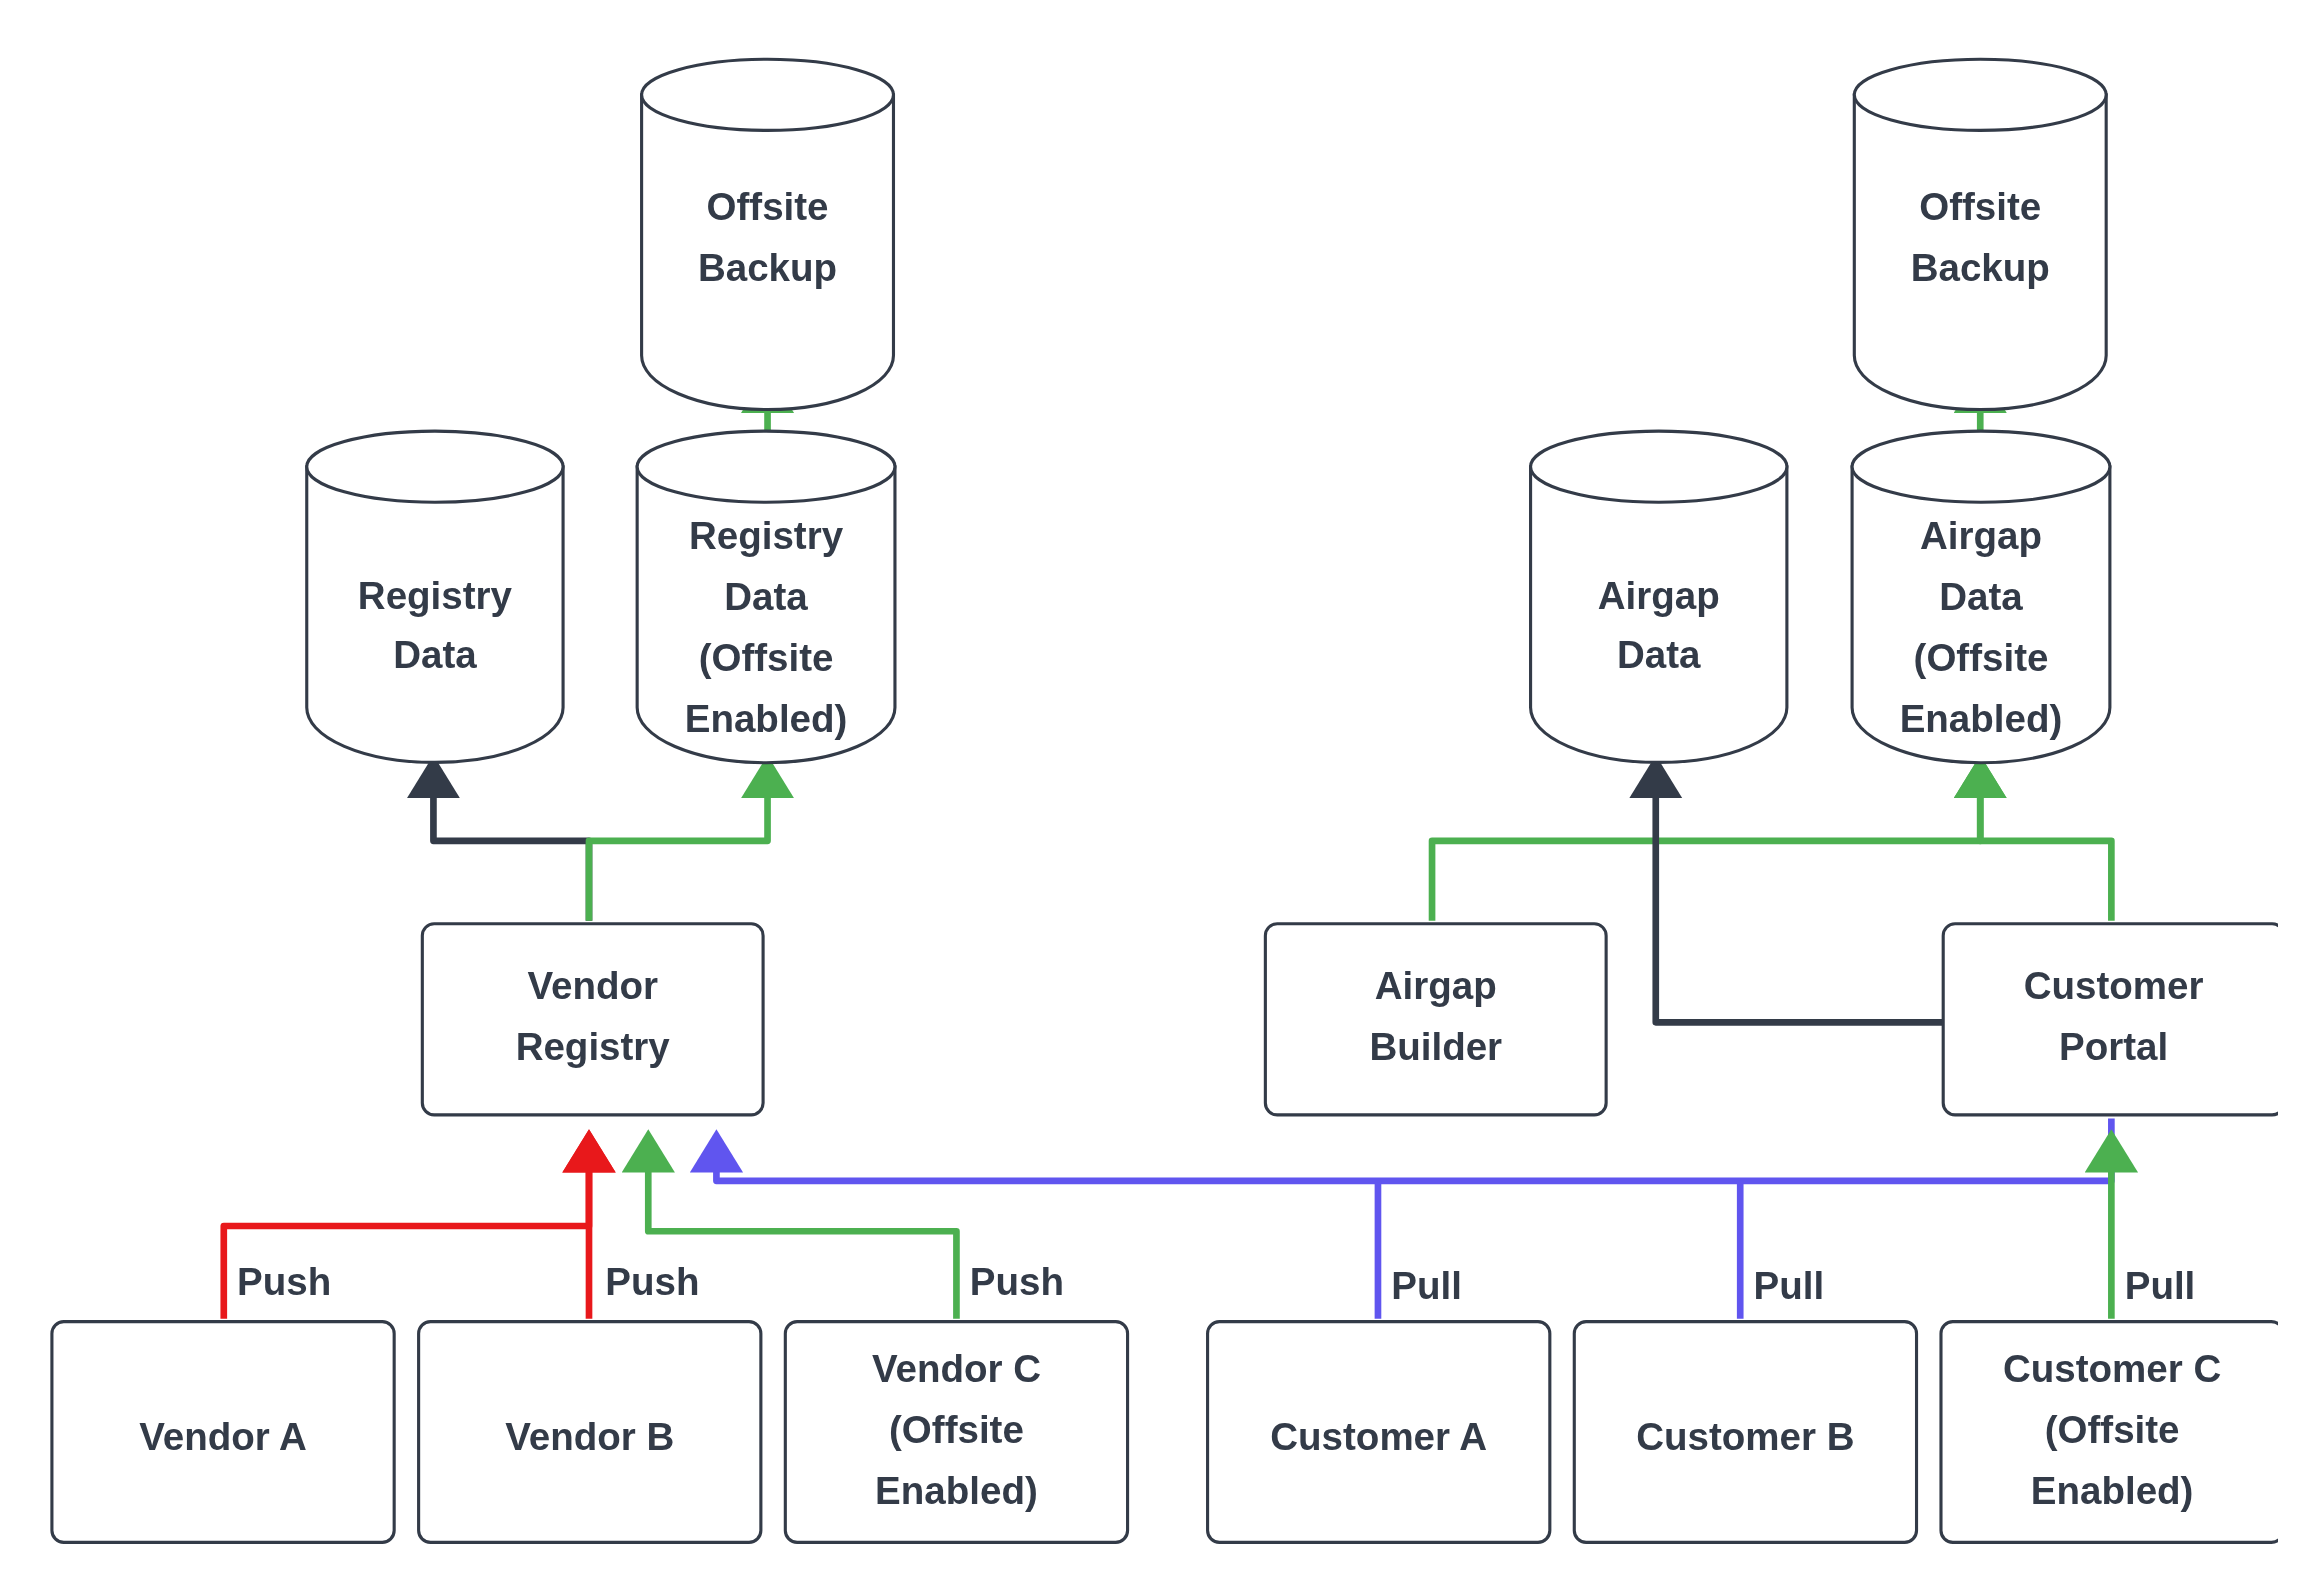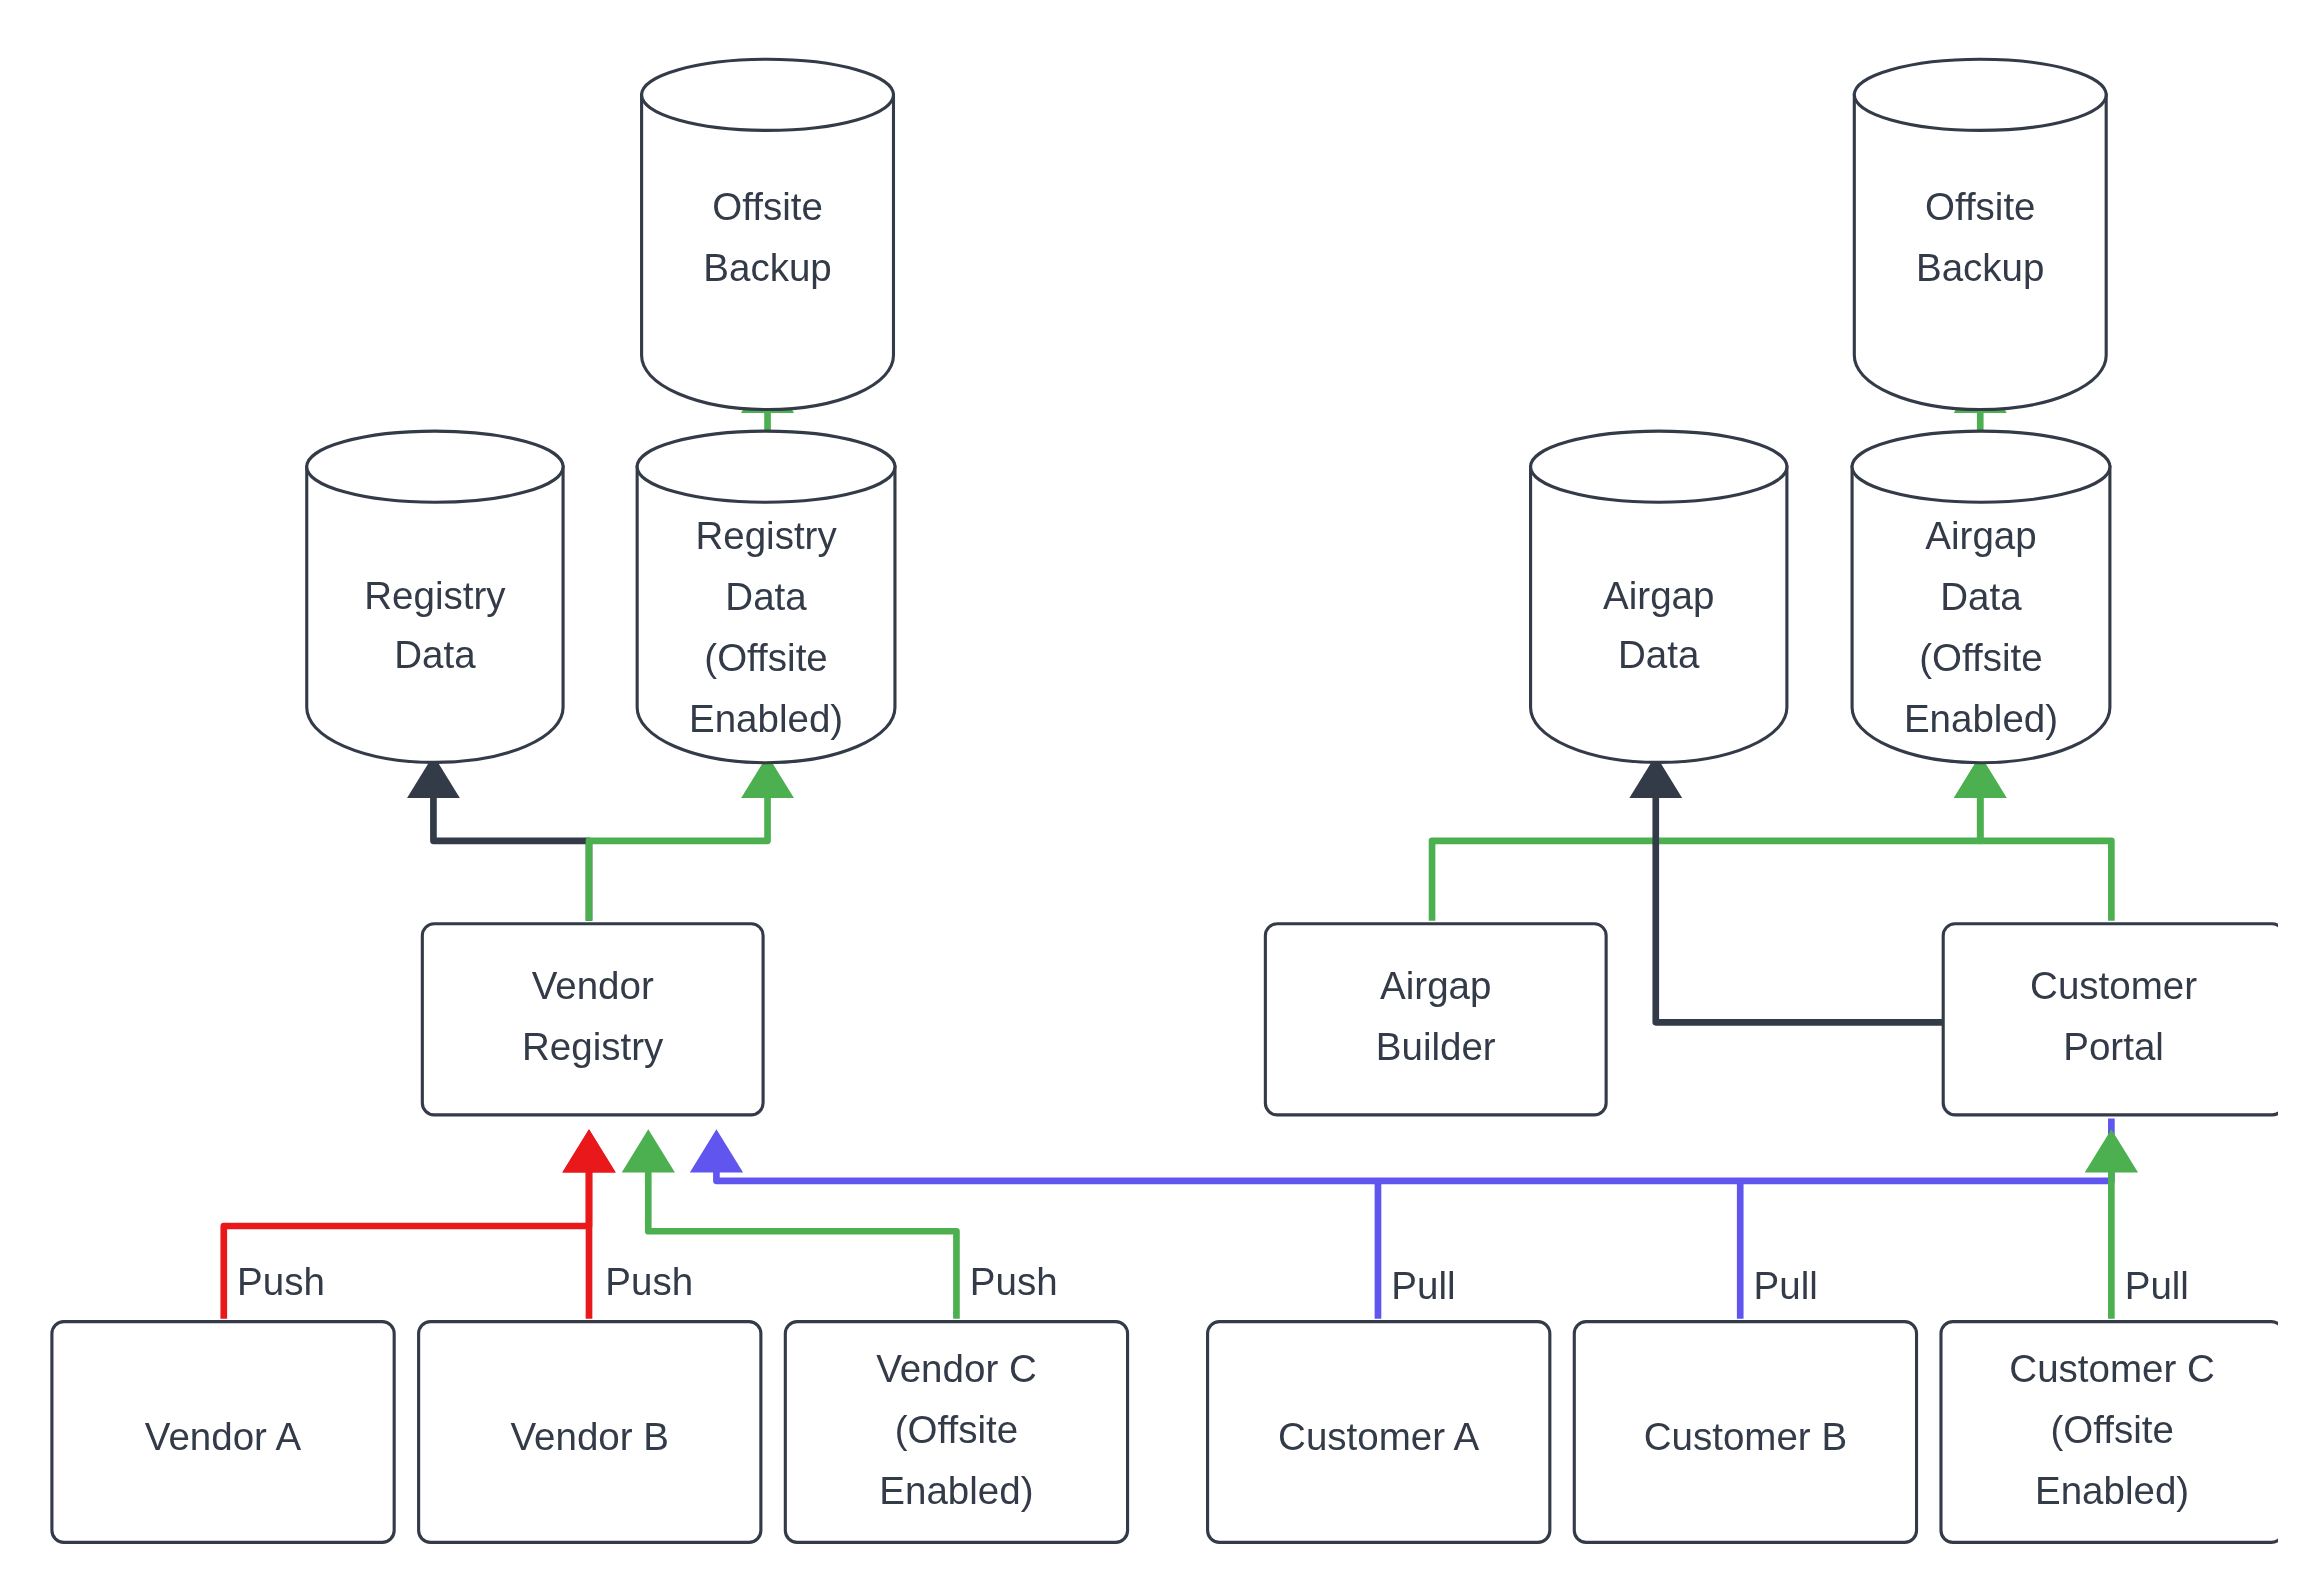--- a/index.html
+++ b/index.html
@@ -7,20 +7,21 @@
     padding: 0;
     background: #ffffff;
   }
   #stage {
     position: relative;
     width: 2278px;
     height: 1592px;
     background: #ffffff;
     font-family: "Liberation Sans", sans-serif;
     overflow: hidden;
+    font-weight: bold;
   }
   svg.diagram {
     position: absolute;
     left: 0;
     top: 0;
     width: 2307px;
     height: 1592px;
   }
   .node-label {
     fill: #333b48;

